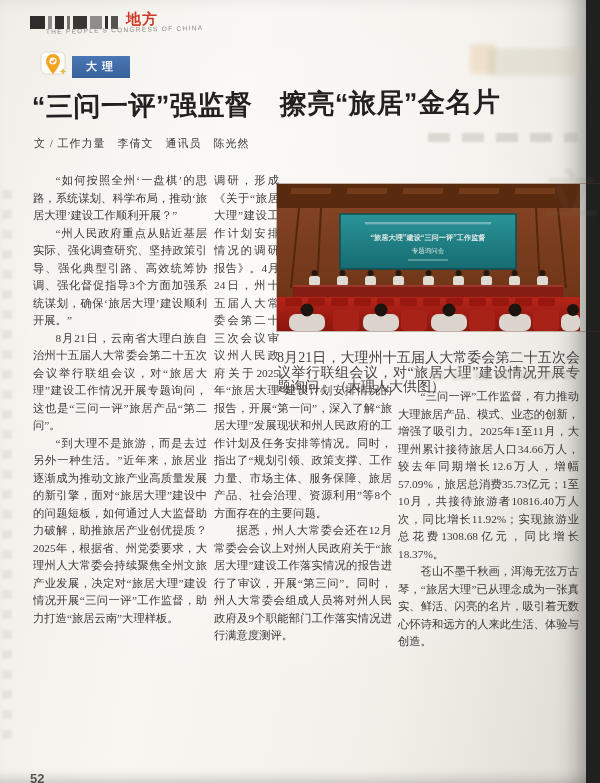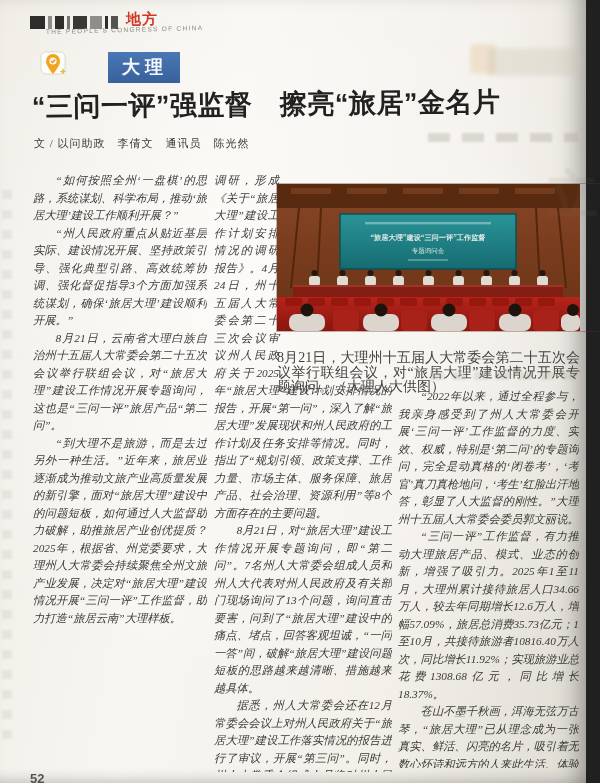--- a/index.html
+++ b/index.html
@@ -20,28 +20,28 @@
 
   
   .logo-row { left:30px; top:10px; display:flex; align-items:flex-end; gap:3px; }
   .bar { display:inline-block; height:13px; }
   .logo-cn { font-family:"Liberation Sans",sans-serif; font-weight:bold; font-size:15px; color:#cf3a28; margin-left:5px; letter-spacing:1px; }
   .logo-en { left:46px; top:26px; font-family:"Liberation Sans",sans-serif; font-size:6.5px; color:#8d8b85; letter-spacing:1.3px; transform:rotate(-1.5deg); }
 
   
   .badge-wrap { left:40px; top:50px; display:flex; align-items:center; gap:4px; }
   .badge-blue { background:linear-gradient(180deg,#4a77b5,#38619c); color:#f5f7fb; font-family:"Liberation Sans",sans-serif;
-    font-size:18px; font-weight:bold; letter-spacing:5px; padding:3px 12px 4px 14px;margin-left:36px; }
+    font-size:11px; font-weight:bold; letter-spacing:5px; padding:3px 12px 4px 14px; }
   .title { left:32px; top:86px; width:540px; font-family:"Liberation Sans",sans-serif; font-weight:800;
     font-size:27px; color:#222120; letter-spacing:0.5px; white-space:nowrap; transform:rotate(-0.6deg); }
   .byline { left:34px; top:136px; font-size:11px; color:#3c3b39; letter-spacing:1px; }
 
   
   .col { font-size:11.3px; line-height:17.5px; color:#3a3938; text-align:justify; text-justify:inter-character; }
-  .col p { text-indent:2em;font-style:italic; }
+  .col p { text-indent:2em; }
   .col p.noindent { text-indent:0; }
   .col1 { left:33px; top:172px; width:174px; height:600px; overflow:hidden; }
   .col2 { left:214px; top:172px; width:178px; height:600px; overflow:hidden; }
   .col3 { left:398px; top:388px; width:181px; height:380px; overflow:hidden; }
   .photo-spacer { float:right; width:113px; height:198px; }
 
   
   .photo { left:277px; top:184px; width:353px; height:147px; box-shadow:0 0 0 1px rgba(90,50,30,0.35); }
   .photo svg { display:block; }
   .caption { left:277px; top:351px; width:303px; font-size:14px; line-height:14.5px; color:#434240; text-align:justify; }
@@ -86,34 +86,33 @@
         <path d="M13 4 a7 7 0 0 1 7 7 c0 5 -7 13 -7 13 s-7 -8 -7 -13 a7 7 0 0 1 7 -7 z" fill="#f2a41e"></path>
         <circle cx="13" cy="11" r="3.6" fill="#fffdf6"></circle>
         <path d="M11.2 11 l1.4 1.5 l2.6 -3" stroke="#e89210" stroke-width="1.4" fill="none"></path>
         <path d="M23 18 l1 2.4 2.4 1 -2.4 1 -1 2.4 -1 -2.4 -2.4 -1 2.4 -1 z" fill="#e8b84a"></path>
       </svg>
     </span>
     <span class="badge-blue">大理</span>
   </div>
 
   <div class="abs title">“三问一评”强监督　擦亮“旅居”金名片</div>
-  <div class="abs byline">文 / 以问助政　李倩文　通讯员　陈光然</div>
+  <div class="abs byline">文 / 工作力量　李倩文　通讯员　陈光然</div>
 
   <div class="abs col col1">
     <p>“如何按照全州‘一盘棋’的思路，系统谋划、科学布局，推动‘旅居大理’建设工作顺利开展？”</p>
-    <p>“州人民政府重点从贴近基层实际、建设情况开展、坚持政策引导、强化典型引路、高效统筹协调、强化督促指导3个方面加强系统谋划，确保‘旅居大理’建设顺利开展。”</p>
+    <p>“州人民政府重点从贴近基层实际、强化调查研究、坚持政策引导、强化典型引路、高效统筹协调、强化督促指导3个方面加强系统谋划，确保‘旅居大理’建设顺利开展。”</p>
     <p>8月21日，云南省大理白族自治州十五届人大常委会第二十五次会议举行联组会议，对“旅居大理”建设工作情况开展专题询问，这也是“三问一评”旅居产品“第二问”。</p>
     <p>“到大理不是旅游，而是去过另外一种生活。”近年来，旅居业逐渐成为推动文旅产业高质量发展的新引擎，面对“旅居大理”建设中的问题短板，如何通过人大监督助力破解，助推旅居产业创优提质？2025年，根据省、州党委要求，大理州人大常委会持续聚焦全州文旅产业发展，决定对“旅居大理”建设情况开展“三问一评”工作监督，助力打造“旅居云南”大理样板。</p>
 
   </div>
 
   <div class="abs col col2">
     <div class="photo-spacer"></div>
     <p class="noindent">调研，形成《关于“旅居大理”建设工作计划安排情况的调研报告》。4月24日，州十五届人大常委会第二十三次会议审议州人民政府关于2025年“旅居大理”建设计划安排情况的报告，开展“第一问”，深入了解“旅居大理”发展现状和州人民政府的工作计划及任务安排等情况。同时，指出了“规划引领、政策支撑、工作力量、市场主体、服务保障、旅居产品、社会治理、资源利用”等8个方面存在的主要问题。</p>
-    <p>8月21日，对“旅居大理”建设工作情况开展专题询问，即“第二问”。7名州人大常委会组成人员和州人大代表对州人民政府及有关部门现场询问了13个问题，询问直击要害，问到了“旅居大理”建设中的痛点、堵点，回答客观坦诚，“一问一答”间，破解“旅居大理”建设问题短板的思路越来越清晰、措施越来越具体。</p>
     <p>据悉，州人大常委会还在12月常委会会议上对州人民政府关于“旅居大理”建设工作落实情况的报告进行了审议，开展“第三问”。同时，州人大常委会组成人员将对州人民政府及9个职能部门工作落实情况进行满意度测评。</p>
   </div>
 
   <div class="abs photo">
     <svg width="303" height="147" viewBox="0 0 303 147">
       <defs>
         <linearGradient id="wall" x1="0" y1="0" x2="0" y2="1">
           <stop offset="0" stop-color="#8f4c29"></stop>
             <stop offset="1" stop-color="#6e3417"></stop>
         </linearGradient>
@@ -208,21 +207,20 @@
             <circle cx="238" cy="126" r="6.5"></circle>
             <circle cx="296" cy="126" r="6"></circle>
         </g>
       </g>
       <rect x="0" y="0" width="303" height="147" fill="#2b0f05" opacity="0.08"></rect>
     </svg>
   </div>
   <div class="abs caption">8月21日，大理州十五届人大常委会第二十五次会议举行联组会议，对“旅居大理”建设情况开展专题询问。（大理人大供图）</div>
 
   <div class="abs col col3">
-    <p>“2022年以来，通过全程参与，我亲身感受到了州人大常委会开展‘三问一评’工作监督的力度、实效、权威，特别是‘第二问’的专题询问，完全是动真格的‘闭卷考’，‘考官’真刀真枪地问，‘考生’红脸出汗地答，彰显了人大监督的刚性。”大理州十五届人大常委会委员郭文丽说。</p>
     <p>“三问一评”工作监督，有力推动大理旅居产品、模式、业态的创新，增强了吸引力。2025年1至11月，大理州累计接待旅居人口34.66万人，较去年同期增长12.6万人，增幅57.09%，旅居总消费35.73亿元；1至10月，共接待旅游者10816.40万人次，同比增长11.92%；实现旅游业总花费1308.68亿元，同比增长18.37%。</p>
     <p><span>苍山不墨千秋画，洱海无弦万古琴，“旅居大理”已从理念成为一张真实、鲜活、闪亮的名片，吸引着无数心怀诗和远方的人来此生活、体验与创造。</span></p>
   </div>
 
   <div class="abs page-num">52</div>
 
   <div class="abs ghost ghost-badge-icon"></div>
   <div class="abs ghost ghost-badge"></div>
   <div class="abs ghost ghost-names"></div>
   <div class="abs ghost ghost-char">立</div>

